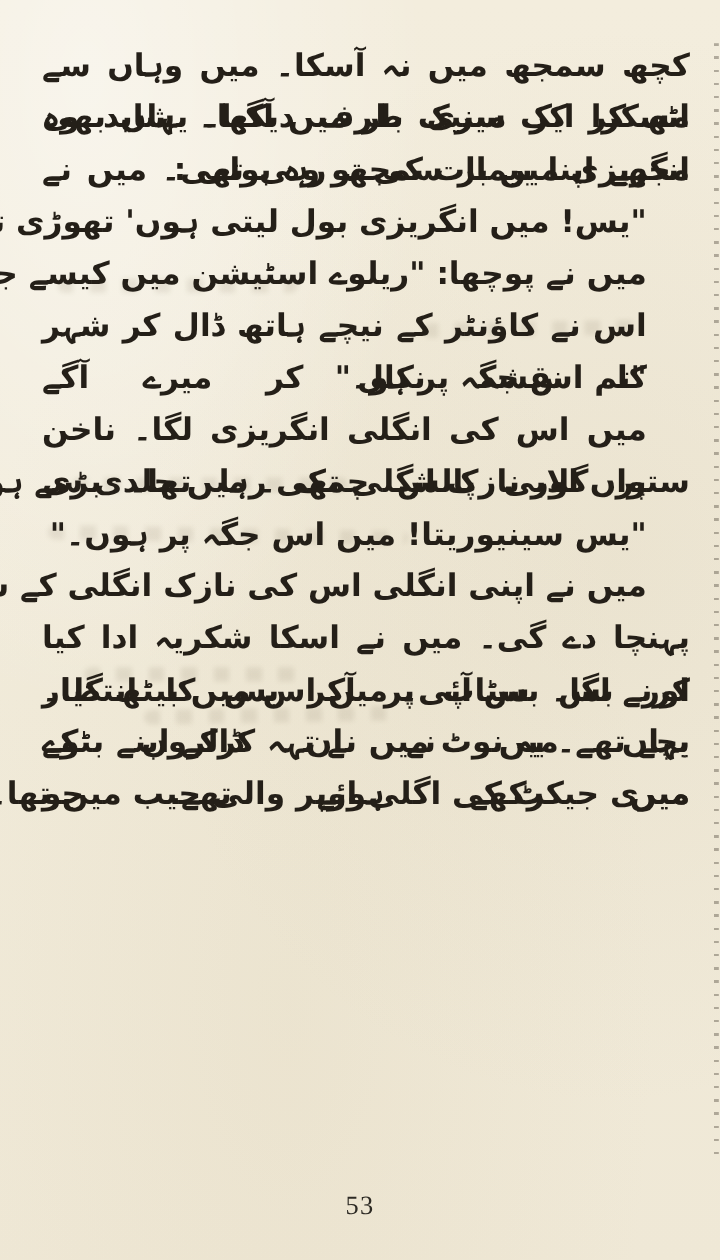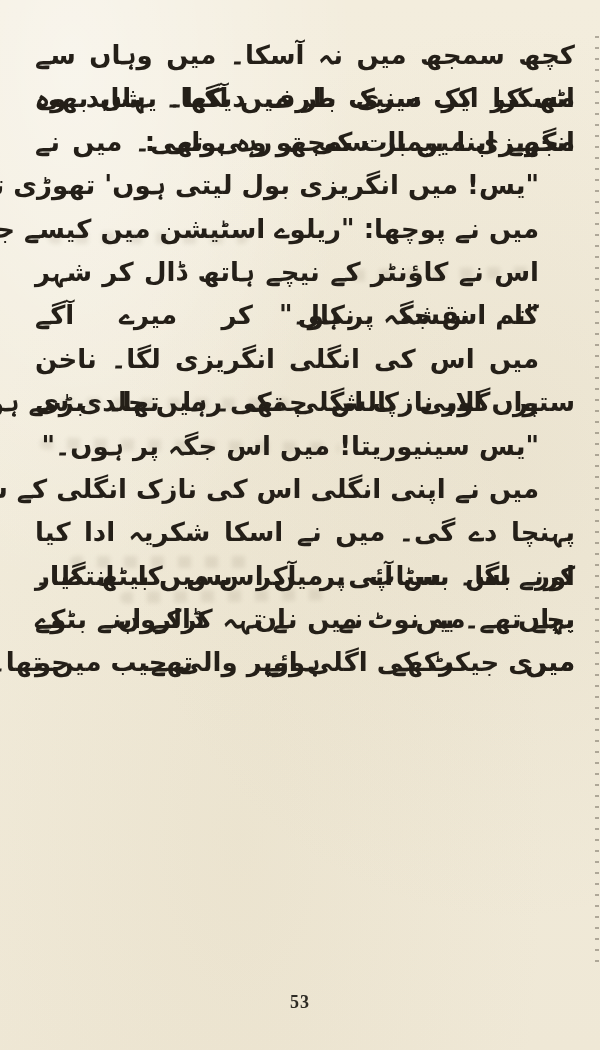--- a/index.html
+++ b/index.html
@@ -85,22 +85,22 @@
   .g4 { top: 440px; left: 40px;  width: 300px; transform: rotate(1deg); }
   .g5 { top: 556px; left: 70px;  width: 180px; }
   .g6 { top: 590px; left: 120px; width: 210px; transform: rotate(-1deg); }
   .page-number {
     position: absolute;
     left: 0;
     width: 600px;
     top: 992px;
     text-align: center;
     font-family: "Liberation Serif", serif;
-    font-size: 18px;
-    font-weight: 700;
+    font-size: 22px;
+    font-weight: 400;
     color: #2d2a24;
     letter-spacing: 1px;
   }
 </style>
 </head>
 <body>
 
 <div class="page">
 
   <div class="ghost g1"></div>

